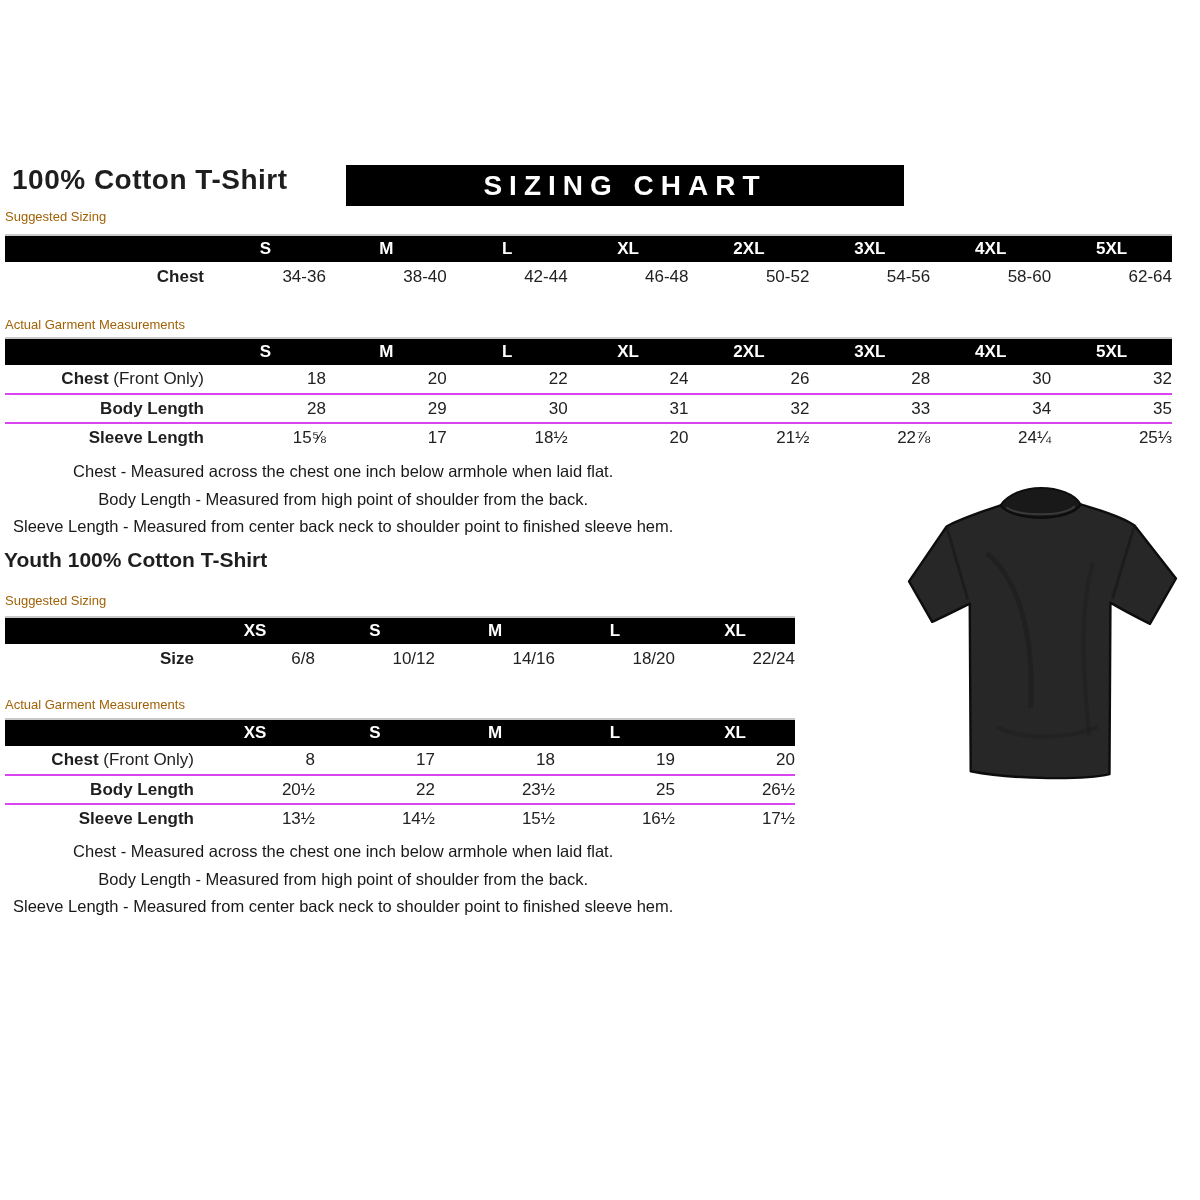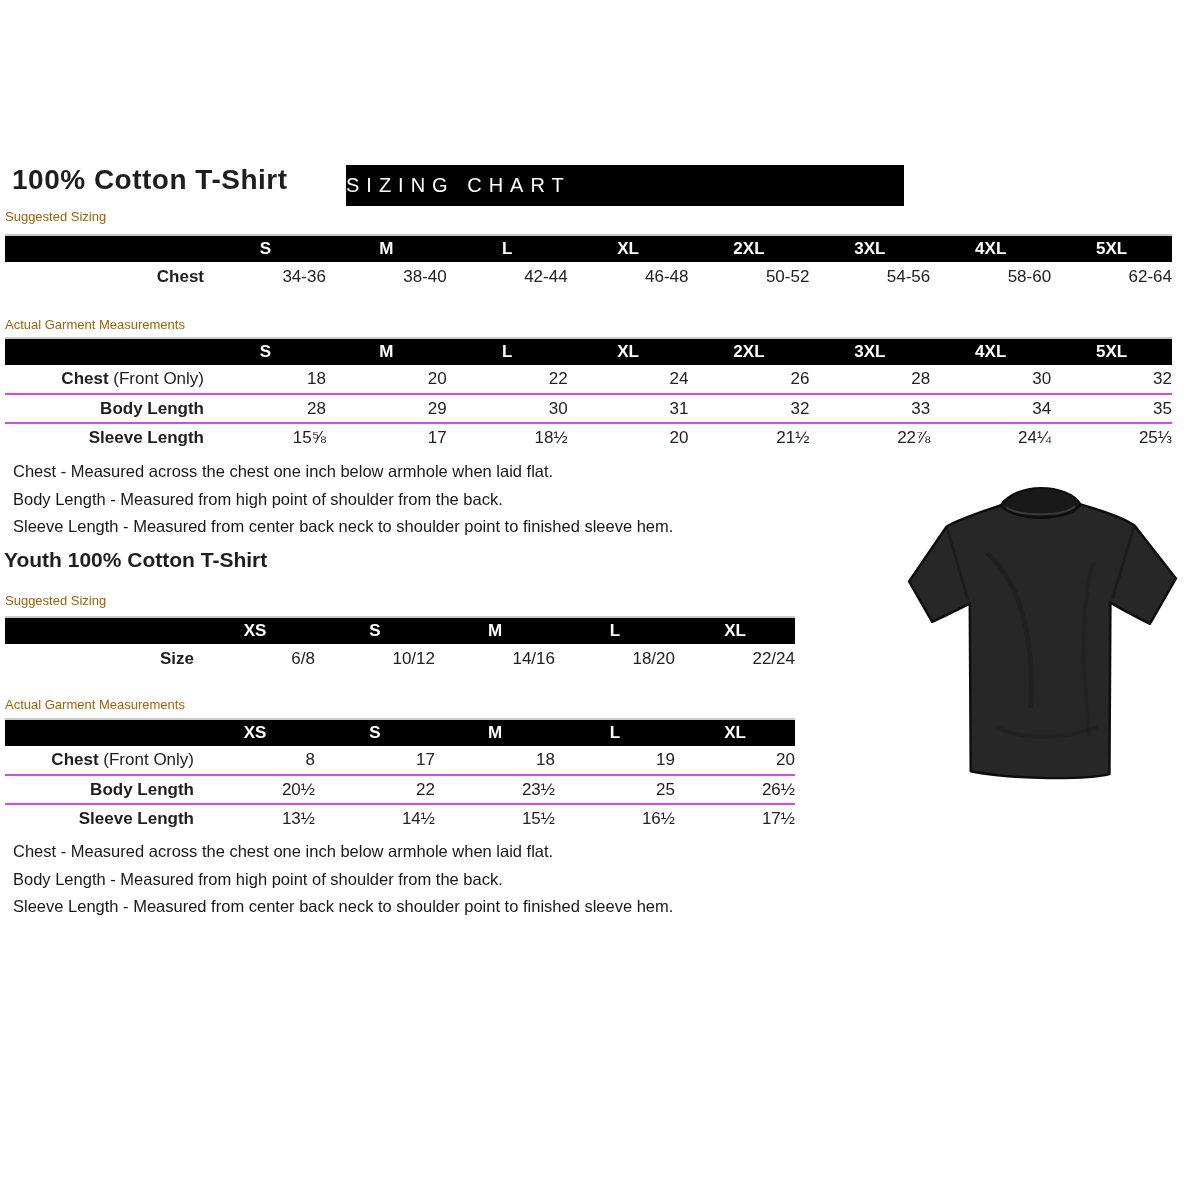--- a/index.html
+++ b/index.html
@@ -23,22 +23,22 @@
     left: 12px; top: 164px;
     font-size: 28px; font-weight: bold;
     letter-spacing: 0.5px;
     white-space: nowrap;
   }
   .banner {
     left: 346px; top: 165px;
     width: 558px; height: 41px;
     background: #000000;
     color: #ffffff;
-    display: flex; align-items: center; 
-    font-size: 20px; font-weight: normal;
+    display: flex; align-items: center; justify-content: center;
+    font-size: 28px; font-weight: bold;
     letter-spacing: 7px;
   }
   .section-label {
     font-size: 13px;
     color: #a16207;
     white-space: nowrap;
   }
   .youth-title {
     left: 4px; top: 548px;
     font-size: 21px; font-weight: bold;
@@ -78,21 +78,21 @@
     white-space: nowrap;
   }
   th.rowlabel .b { font-weight: bold; }
   th.rowlabel .sfx { font-weight: normal; }
   table.adult th:first-child, table.adult td:first-child { width: 200px; }
   table.youth-t th:first-child, table.youth-t td:first-child { width: 190px; }
   table.lined tbody tr:not(:first-child) { border-top: 2px solid #d946ef; }
 
   
   .notes { font-size: 16.5px; line-height: 27.5px; color: #181818; }
-  .notes div { white-space: nowrap; }
+  .notes div { white-space: nowrap; text-align: center; }
 
   
   .tshirt-wrap { left: 895px; top: 486px; width: 295px; height: 318px; }
 </style>
 </head>
 <body>
 
 <div class="page">
 
   <div class="abs main-title">100% Cotton T-Shirt</div>

